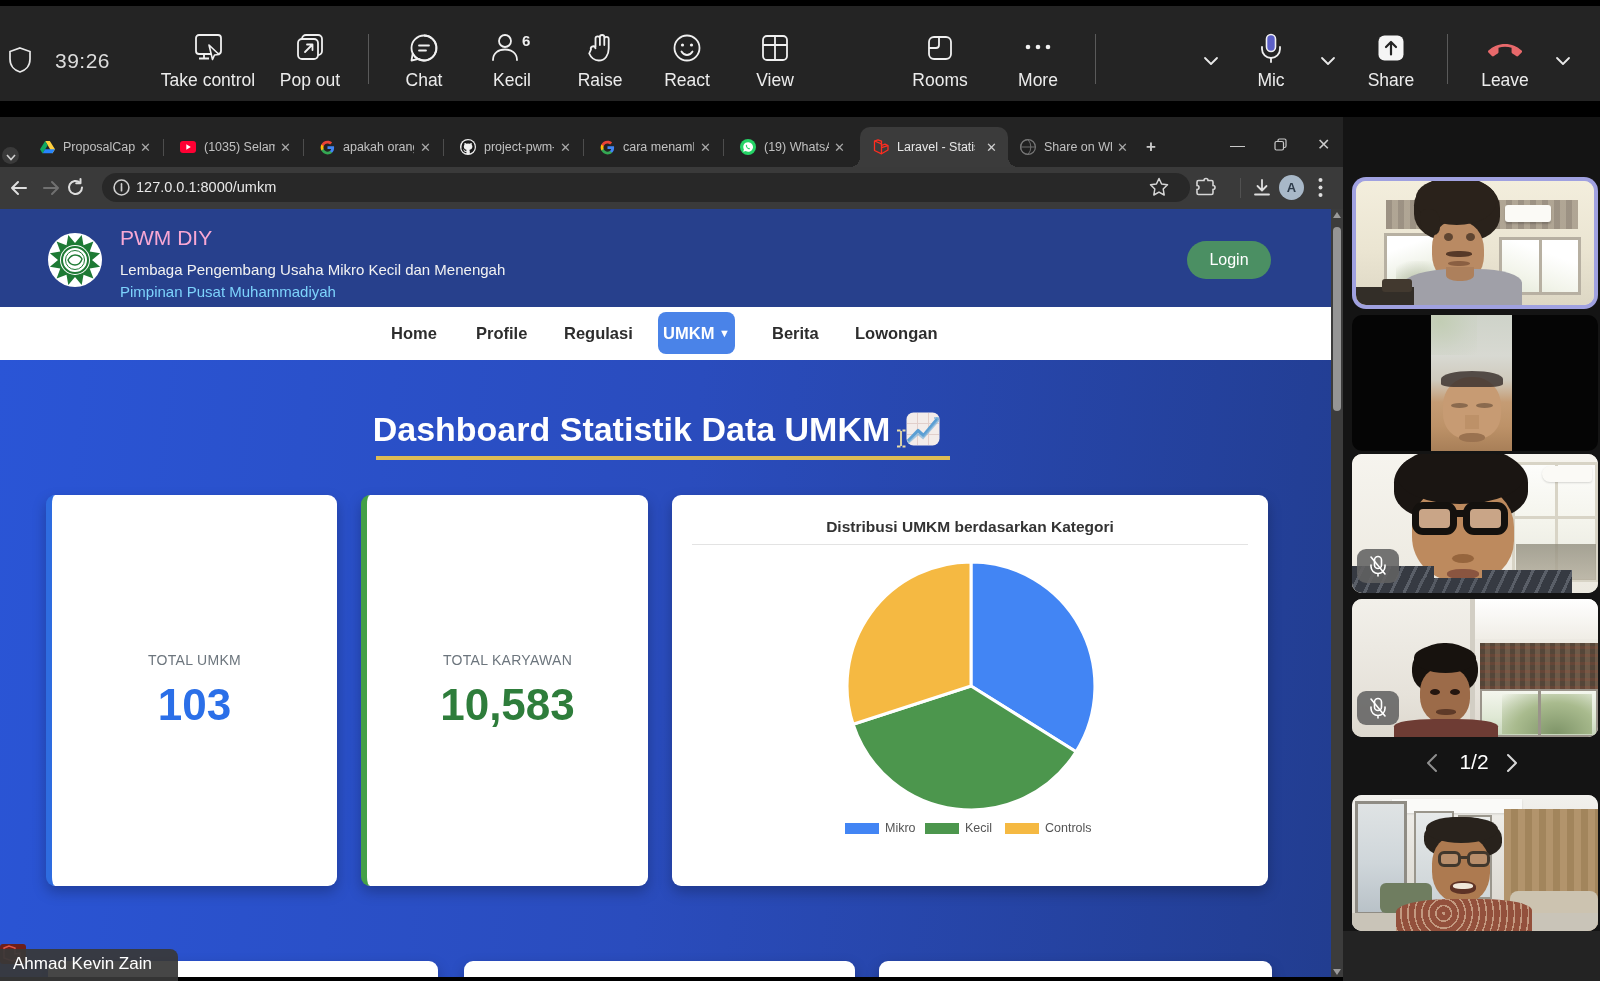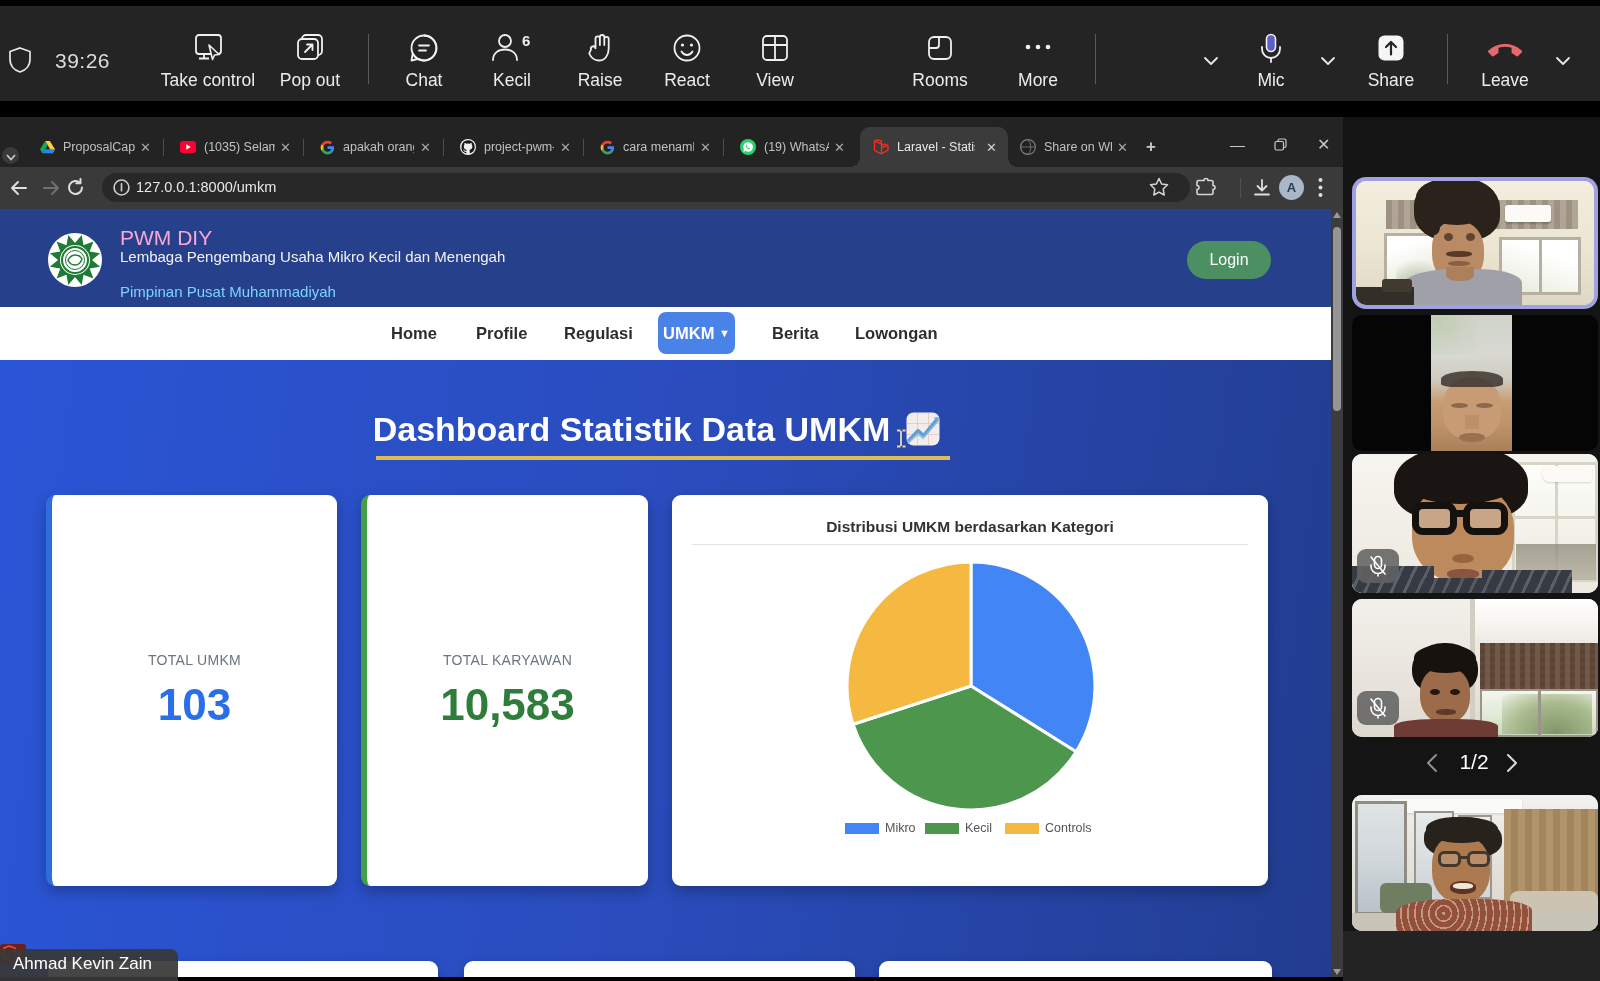--- a/index.html
+++ b/index.html
@@ -303,21 +303,21 @@
           <circle cx="27" cy="27" r="27" fill="#fff"></circle>
           <g fill="#1e7a34">
             <polygon points="27.0,10.0 33.7,1.9 35.5,12.3 45.4,8.6 41.7,18.5 52.1,20.3 44.0,27.0 52.1,33.7 41.7,35.5 45.4,45.4 35.5,41.7 33.7,52.1 27.0,44.0 20.3,52.1 18.5,41.7 8.6,45.4 12.3,35.5 1.9,33.7 10.0,27.0 1.9,20.3 12.3,18.5 8.6,8.6 18.5,12.3 20.3,1.9" fill="#1e7a34"></polygon>
               <circle cx="27" cy="27" r="15" fill="#fff"></circle>
             <circle cx="27" cy="27" r="13" fill="none" stroke="#1e7a34" stroke-width="2"></circle>
             <circle cx="27" cy="27" r="9.5" fill="none" stroke="#1e7a34" stroke-width="1"></circle>
             <path d="M20 27 q3-5 7-5 q5 0 7 4 q-2 6-7 6 q-5 0-7-5 Z" fill="none" stroke="#1e7a34" stroke-width="1.4"></path>
           </g>
         </svg>
         <div class="abs" style="left:120px;top:17px;font-size:21px;font-weight:normal;color:#f9a8d4">PWM DIY</div>
-        <div class="abs" style="left:120px;top:39px;font-size:15px;color:#f2f2f2">Lembaga Pengembang Usaha Mikro Kecil dan Menengah</div>
+        <div class="abs" style="left:120px;top:52px;font-size:15px;color:#f2f2f2">Lembaga Pengembang Usaha Mikro Kecil dan Menengah</div>
         <div class="abs" style="left:120px;top:74px;font-size:15px;color:#7dd3fc">Pimpinan Pusat Muhammadiyah</div>
         <div class="abs" style="left:1187px;top:32px;width:84px;height:38px;background:#4b8f63;border-radius:19px;text-align:center;line-height:38px;color:#fff;font-size:16px">Login</div>
       </div>
       <div id="sitenav">
         <div class="navitem" style="left:391px">Home</div>
         <div class="navitem" style="left:476px">Profile</div>
         <div class="navitem" style="left:564px">Regulasi</div>
         <div class="abs" style="left:658px;top:5px;width:77px;height:42px;background:#4a83e8;border-radius:8px;text-align:center;color:#fff;font-size:16.5px;font-weight:bold;line-height:42px">UMKM <span style="font-size:11px;position:relative;top:-2px">▼</span></div>
         <div class="navitem" style="left:772px">Berita</div>
         <div class="navitem" style="left:855px">Lowongan</div>

